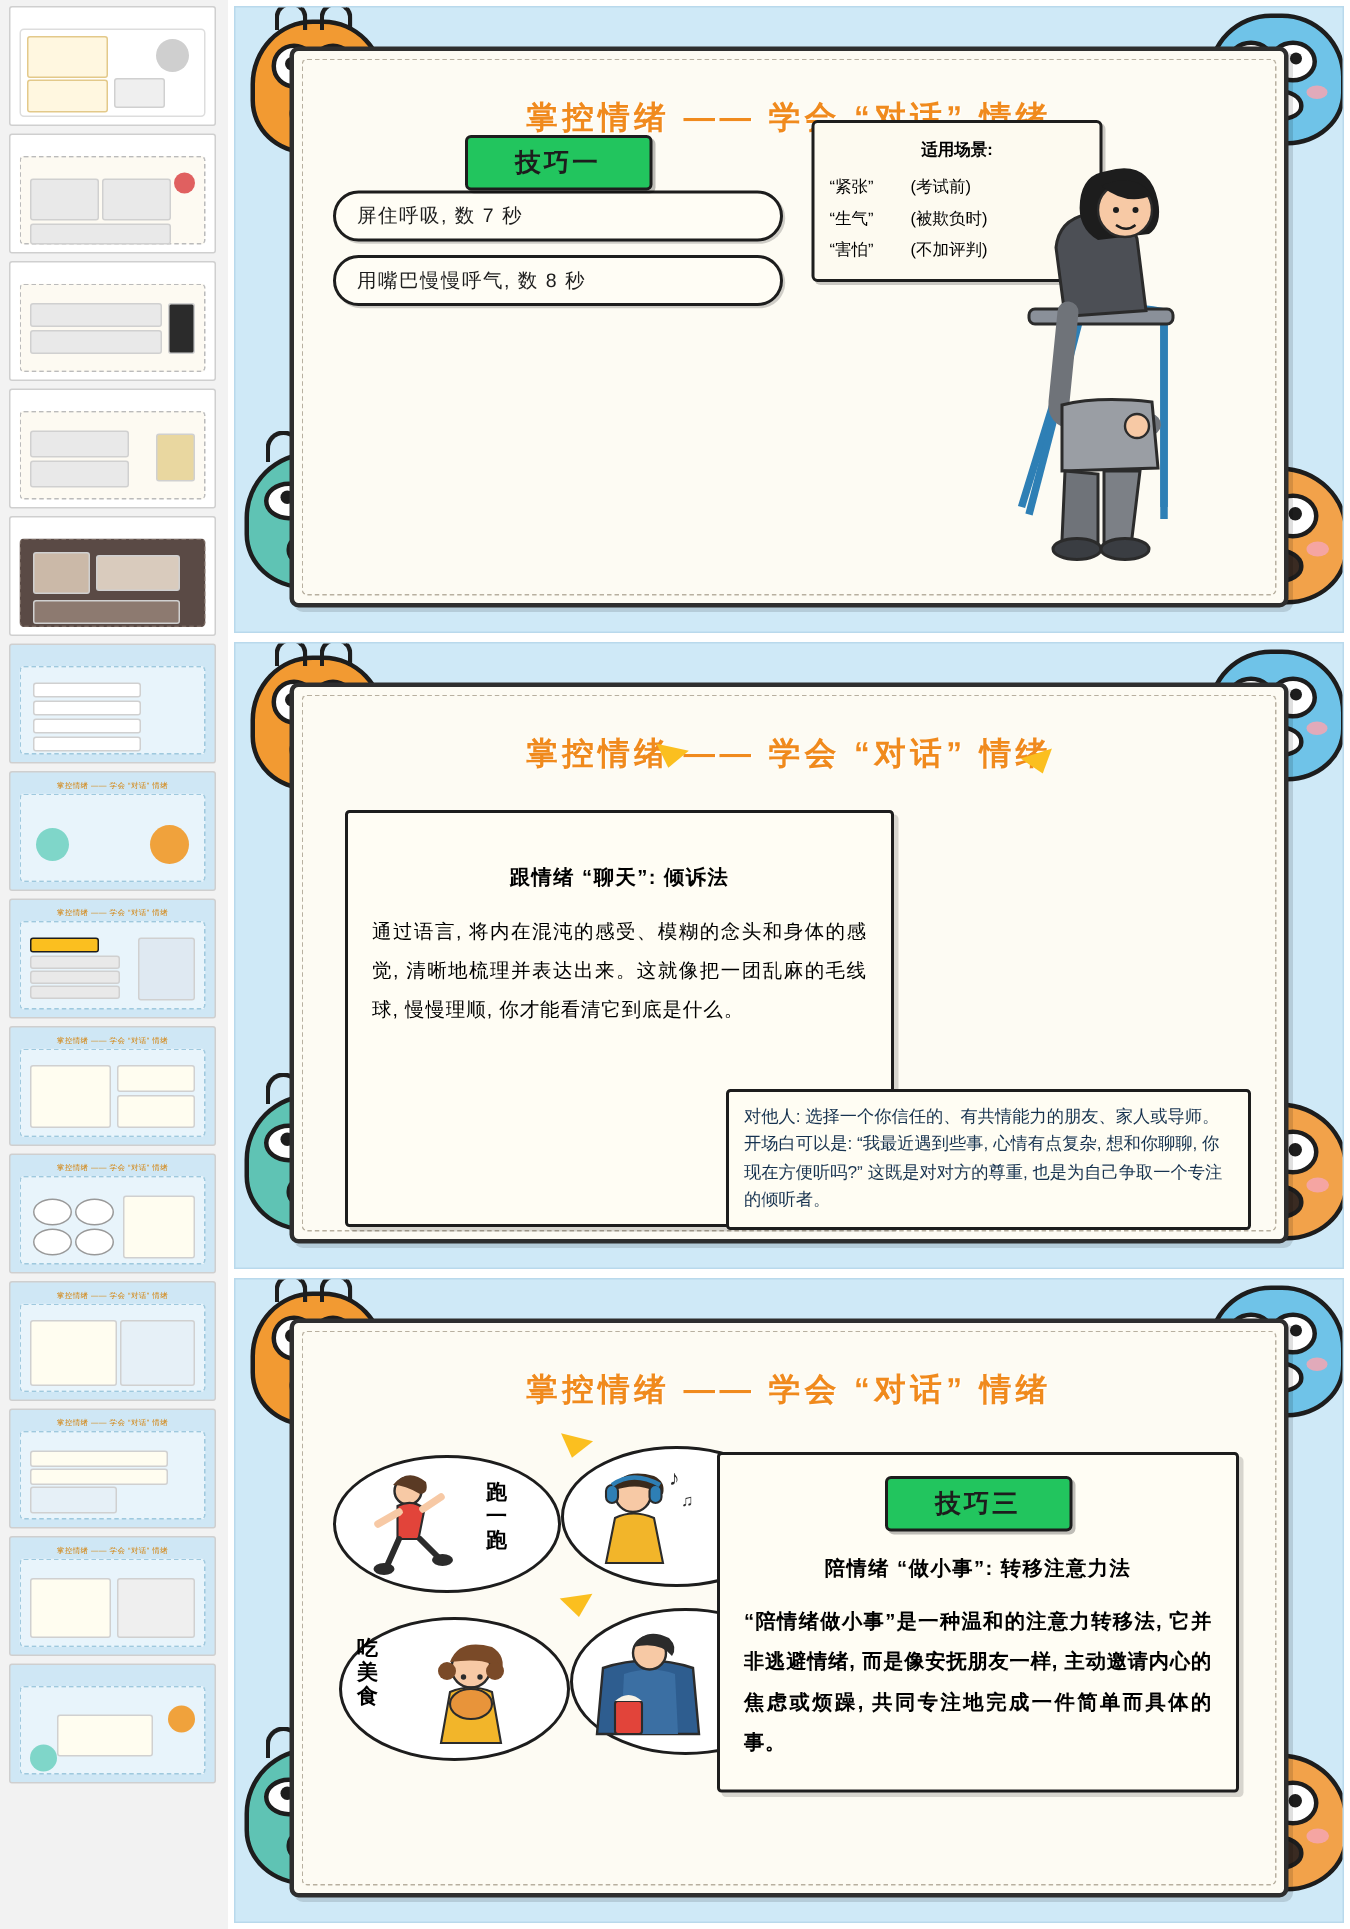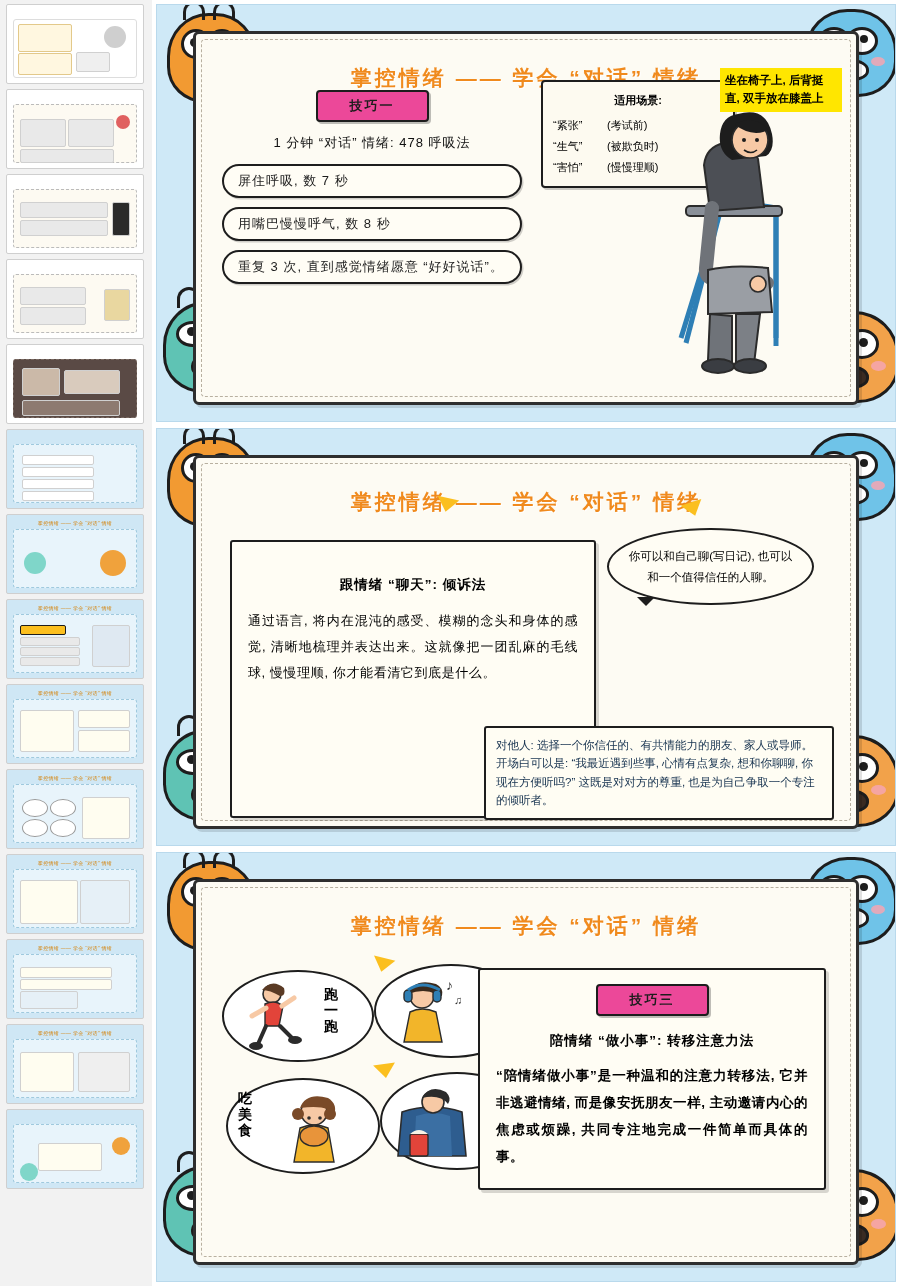--- a/index.html
+++ b/index.html
@@ -73,22 +73,22 @@
   .mon{position:absolute;}
   .mon .body{position:absolute;left:0;top:0;width:100%;height:100%;border-radius:46% 46% 42% 42%/48% 48% 40% 40%;border:3px solid #1d1d1d;}
   .mon .eye{position:absolute;background:#fff;border:3px solid #1d1d1d;border-radius:50%;}
   .mon .pup{position:absolute;background:#1d1d1d;border-radius:50%;}
   .mon .mouth{position:absolute;background:#3a2b22;border:3px solid #1d1d1d;border-radius:50% 50% 45% 45%;}
   .mon .tooth{position:absolute;background:#fff;}
   .mon .ant{position:absolute;border:3px solid #1d1d1d;border-bottom:none;border-radius:12px 12px 0 0;}
   .mon .cheek{position:absolute;background:#f6a6b2;border-radius:50%;opacity:.85;}
   
   .tag{
-    display:inline-block;background:#ec4899;border:2.5px solid #1d1d1d;
-    border-radius:4px;padding:5px 32px;font-size:13px;font-weight:bold;color:#1d1d1d;
+    display:inline-block;background:#22c55e;border:2.5px solid #1d1d1d;
+    border-radius:4px;padding:5px 32px;font-size:17px;font-weight:bold;color:#1d1d1d;
     letter-spacing:2px;
     box-shadow:2px 2px 0 rgba(0,0,0,.25);
   }
   .pill{
     border:2px solid #1d1d1d;border-radius:20px;background:#fffdf5;
     padding:6px 14px;font-size:13px;color:#1d1d1d;letter-spacing:1px;
     margin-bottom:9px;display:block;box-shadow:1.5px 1.5px 0 rgba(0,0,0,.18);
   }
   .note{
     border:2px solid #1d1d1d;background:#fffdf3;border-radius:3px;
@@ -319,34 +319,31 @@
     <div class="cheek" style="right:7px;top:50px;width:15px;height:10px;"></div>
   </div>
 
   <div class="paper">
     <div class="slide-title">掌控情绪 —— 学会 “对话” 情绪</div>
 
     <div class="s1-left">
       <div class="center">
         <span class="tag">技巧一</span>
       </div>
-      <div class="s1-line">1 分钟 “对话” 情绪: 478 呼吸法</div>
       <div class="pill">屏住呼吸, 数 7 秒</div>
       <div class="pill">用嘴巴慢慢呼气, 数 8 秒</div>
-      <div class="pill">重复 3 次, 直到感觉情绪愿意 “好好说话”。</div>
     </div>
 
     <div class="scene">
       <div class="hd">适用场景:</div>
       <div class="row"><span>“紧张”</span><span>(考试前)</span></div>
       <div class="row"><span>“生气”</span><span>(被欺负时)</span></div>
-      <div class="row"><span>“害怕”</span><span>(慢慢理顺)</span></div>
-    </div>
-
-    <div style="position:absolute;right:14px;top:34px;width:112px;font-size:11.5px;line-height:1.55;font-weight:bold;background:#ffe600;padding:4px 5px;">坐在椅子上, 后背挺直, 双手放在膝盖上</div>
+      <div class="row"><span>“害怕”</span><span>(不加评判)</span></div>
+    </div>
+
 
     <svg class="person" viewBox="0 0 200 290">
       <path d="M55 250 L95 120 L150 120 L150 250" fill="none" stroke="#2e7fb5" stroke-width="5"></path>
       <path d="M95 120 L60 255" stroke="#2e7fb5" stroke-width="5" fill="none"></path>
       <path d="M150 120 L150 258" stroke="#2e7fb5" stroke-width="5" fill="none"></path>
       <path d="M95 120 Q120 114 150 120" fill="none" stroke="#2e7fb5" stroke-width="5"></path>
       <rect x="60" y="118" width="96" height="10" rx="4" fill="#8a9099" stroke="#2b2b2b" stroke-width="2"></rect>
       <path d="M98 55 q26 -6 34 16 l6 48 -54 4 -6 -46 q2 -18 20 -22z" fill="#4c4f55" stroke="#2b2b2b" stroke-width="2"></path>
       <path d="M112 26 q28 -8 34 20 q3 16 -6 22 l-34 4 q-14 -8 -12 -26 q2 -18 18 -20z" fill="#1d1d1d"></path>
       <circle cx="124" cy="52" r="18" fill="#f7c9a5" stroke="#2b2b2b" stroke-width="1.6"></circle>
@@ -415,21 +412,20 @@
   </div>
 
   <div class="paper">
     <div class="slide-title">掌控情绪 —— 学会 “对话” 情绪</div>
 
     <div class="s2-card">
       <div class="s2-sub">跟情绪 “聊天”: 倾诉法</div>
       <p>通过语言, 将内在混沌的感受、模糊的念头和身体的感觉, 清晰地梳理并表达出来。这就像把一团乱麻的毛线球, 慢慢理顺, 你才能看清它到底是什么。</p>
     </div>
 
-    <div class="bubble">你可以和自己聊(写日记), 也可以和一个值得信任的人聊。</div>
 
     <div class="note s2-note2">对他人: 选择一个你信任的、有共情能力的朋友、家人或导师。开场白可以是: “我最近遇到些事, 心情有点复杂, 想和你聊聊, 你现在方便听吗?” 这既是对对方的尊重, 也是为自己争取一个专注的倾听者。</div>
 
     <div class="tri" style="left:240px;top:40px;transform:rotate(12deg);"></div>
     <div class="tri" style="right:152px;top:44px;transform:rotate(-18deg);"></div>
   </div>
 </div>
 
 <div class="slide" id="slide3">
 

